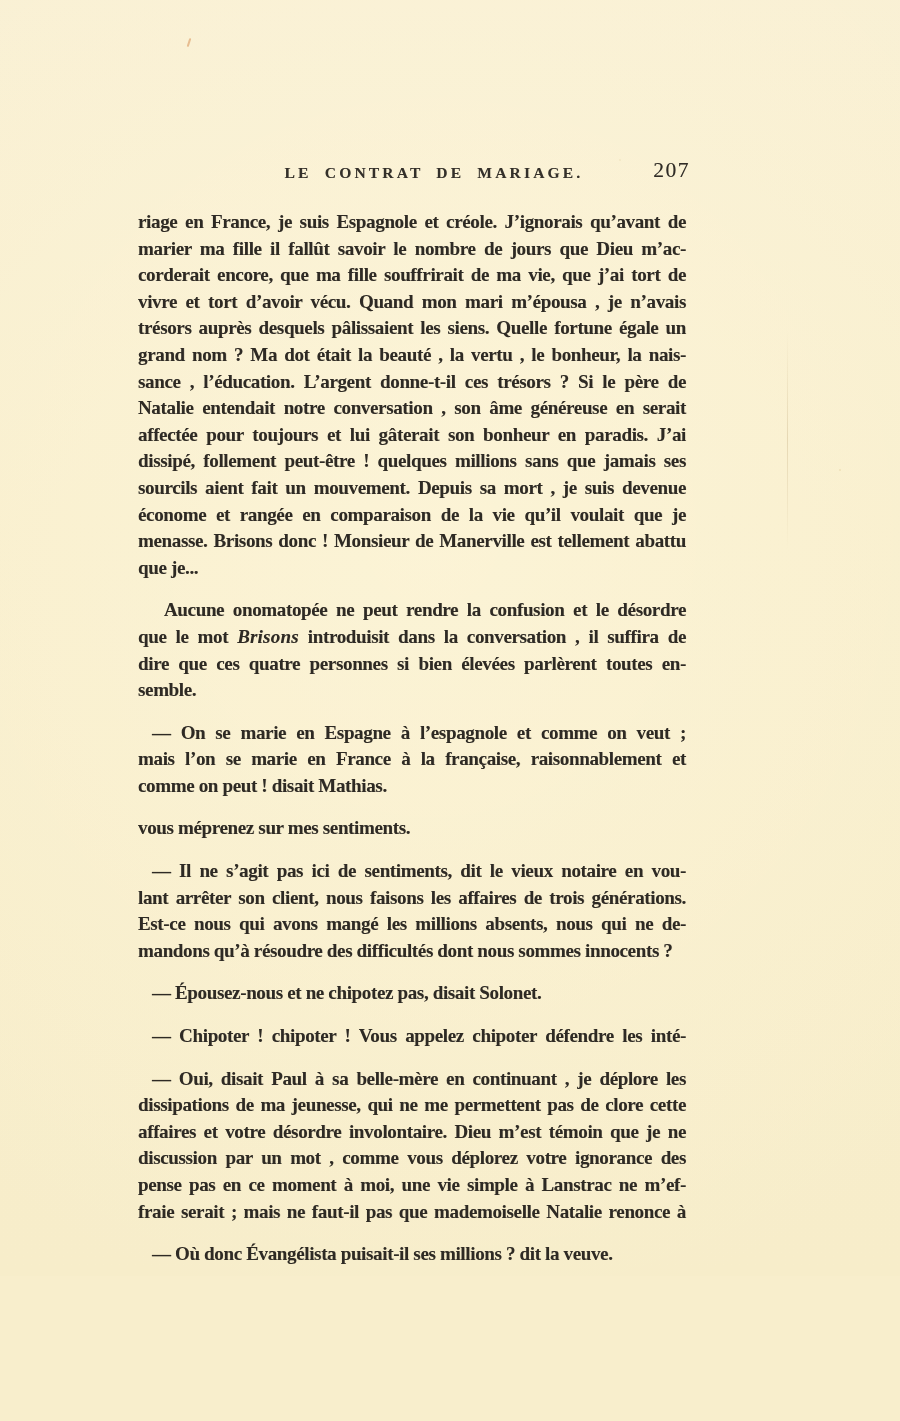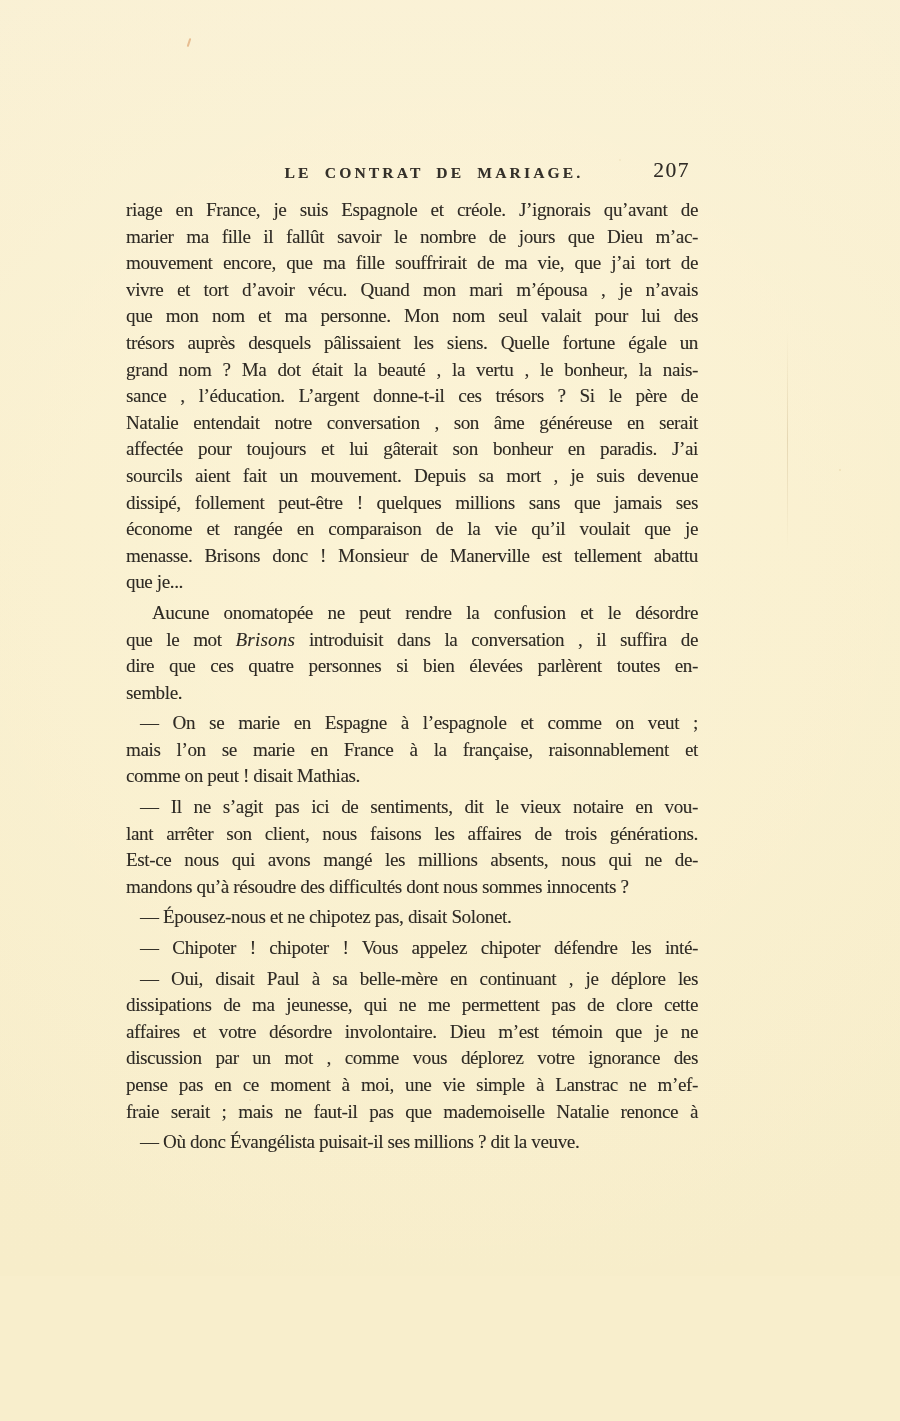--- a/index.html
+++ b/index.html
@@ -56,21 +56,21 @@
   }
   .text-block {
     position: absolute; left: 122px; top: 193px;
     width: 580px;
     font-size: 19px;
     line-height: 26.6px;
     letter-spacing: -0.35px;
     color: #2e2a24;
     text-shadow: 0.3px 0.3px 0.55px rgba(46,42,36,0.3);
   }
-  .para { margin: 4px; }
+  .para { margin: 16px; font-weight: bold; }
   .line {
     text-align: justify;
     text-align-last: justify;
     white-space: normal;
     overflow: visible;
   }
   .line.last { text-align-last: left; }
   .para.indent .line.first { text-indent: 14px; }
   .para.indent-wide .line.first { text-indent: 26px; }
   i { font-style: italic; letter-spacing: 0.2px; }
@@ -84,46 +84,46 @@
 
   <div class="running-head">
     <span class="head-title">LE CONTRAT DE MARIAGE.</span>
     <span class="folio">207</span>
   </div>
 
   <div class="text-block">
       <div class="para">
         <div class="line first">riage en France, je suis Espagnole et créole. J’ignorais qu’avant de</div>
         <div class="line">marier ma fille il fallût savoir le nombre de jours que Dieu m’ac-</div>
-        <div class="line">mouvement encore, que ma fille souffrirait de ma vie, que j’ai tort de</div>
+        <div class="line">corderait encore, que ma fille souffrirait de ma vie, que j’ai tort de</div>
         <div class="line">vivre et tort d’avoir vécu. Quand mon mari m’épousa , je n’avais</div>
-        <div class="line">que mon nom et ma personne. Mon nom seul valait pour lui des</div>
         <div class="line">trésors auprès desquels pâlissaient les siens. Quelle fortune égale un</div>
         <div class="line">grand nom ? Ma dot était la beauté , la vertu , le bonheur, la nais-</div>
         <div class="line">sance , l’éducation. L’argent donne-t-il ces trésors ? Si le père de</div>
         <div class="line">Natalie entendait notre conversation , son âme généreuse en serait</div>
         <div class="line">affectée pour toujours et lui gâterait son bonheur en paradis. J’ai</div>
+        <div class="line">dissipé, follement peut-être ! quelques millions sans que jamais ses</div>
         <div class="line">sourcils aient fait un mouvement. Depuis sa mort , je suis devenue</div>
-        <div class="line">dissipé, follement peut-être ! quelques millions sans que jamais ses</div>
         <div class="line">économe et rangée en comparaison de la vie qu’il voulait que je</div>
         <div class="line">menasse. Brisons donc ! Monsieur de Manerville est tellement abattu</div>
         <div class="line last">que je...</div>
       </div>
       <div class="para indent-wide">
         <div class="line first">Aucune onomatopée ne peut rendre la confusion et le désordre</div>
         <div class="line">que le mot <i>Brisons</i> introduisit dans la conversation , il suffira de</div>
         <div class="line">dire que ces quatre personnes si bien élevées parlèrent toutes en-</div>
         <div class="line last">semble.</div>
       </div>
       <div class="para indent">
         <div class="line first">— On se marie en Espagne à l’espagnole et comme on veut ;</div>
         <div class="line">mais l’on se marie en France à la française, raisonnablement et</div>
         <div class="line last">comme on peut ! disait Mathias.</div>
       </div>
       <div class="para indent">
+        <div class="line last">vous méprenez sur mes sentiments.</div>
       </div>
       <div class="para indent">
         <div class="line first">— Il ne s’agit pas ici de sentiments, dit le vieux notaire en vou-</div>
         <div class="line">lant arrêter son client, nous faisons les affaires de trois générations.</div>
         <div class="line">Est-ce nous qui avons mangé les millions absents, nous qui ne de-</div>
         <div class="line last">mandons qu’à résoudre des difficultés dont nous sommes innocents ?</div>
       </div>
       <div class="para indent">
         <div class="line first last">— Épousez-nous et ne chipotez pas, disait Solonet.</div>
       </div>

